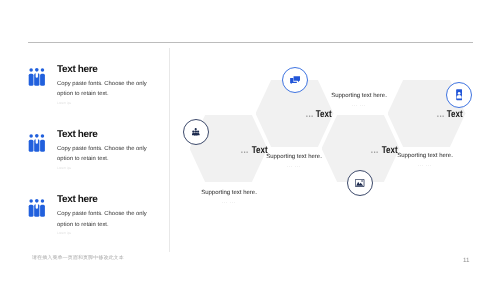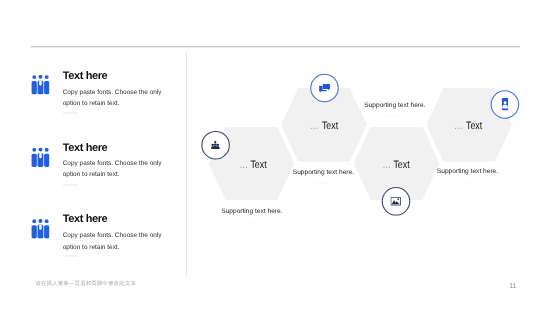--- a/index.html
+++ b/index.html
@@ -18,21 +18,21 @@
   .feature .f-body{position:absolute;left:29px;top:1px;width:93px;}
   .f-title{font-size:10px;font-weight:bold;color:#111111;letter-spacing:-0.35px;line-height:11px;}
   .f-text{margin-top:4px;font-size:5.88px;color:#2f2f2f;line-height:10.2px;}
   .f-cap{margin-top:1.5px;font-size:3.2px;color:#e0e0e0;letter-spacing:0px;}
 
   
   .diagram{position:absolute;left:0;top:0;width:500px;height:281px;}
   .hex{position:absolute;width:78px;height:67px;
        clip-path:polygon(20% 0%,80% 0%,100% 50%,80% 100%,20% 100%,0% 50%);
        background:#f1f1f1;}
-  .hex-label{position:absolute;width:77px;text-align:center;font-size:9.8px;font-weight:normal;color:#181818;white-space:nowrap;}
+  .hex-label{position:absolute;width:77px;text-align:right;font-size:9.8px;font-weight:bold;color:#181818;white-space:nowrap;}
   .hex-label > span{display:inline-block;transform:scaleX(0.82);transform-origin:center;}
   .hex-label .dots{color:#9c9c9c;letter-spacing:0.4px;}
 
   .badge{position:absolute;width:26px;height:26px;border-radius:50%;background:#ffffff;
          box-sizing:border-box;border:1px solid #27365e;display:flex;align-items:center;justify-content:center;}
   .badge svg{display:block;}
 
   .support{position:absolute;text-align:center;width:120px;}
   .s-main{font-size:6.0px;color:#1d1d1d;line-height:7px;}
   .s-cap{margin-top:2.5px;font-size:4.6px;color:#c6c6c6;letter-spacing:0.75px;}

